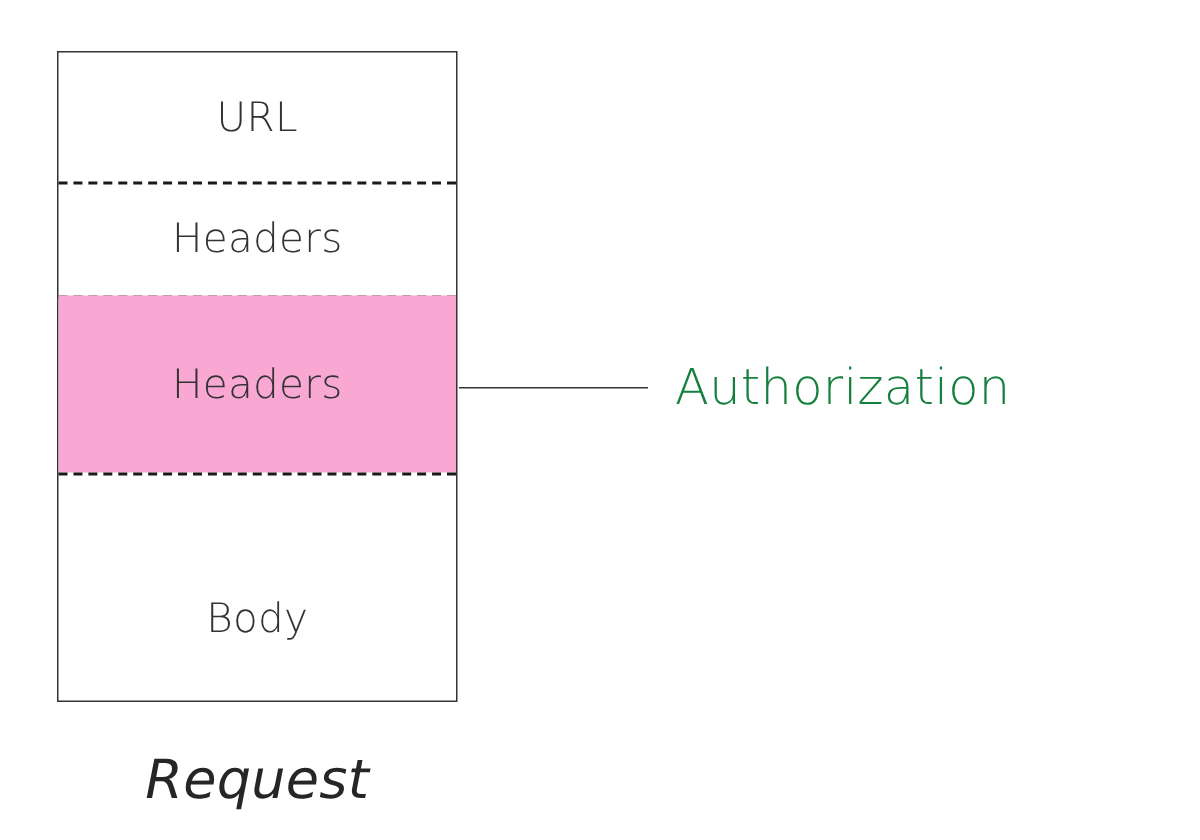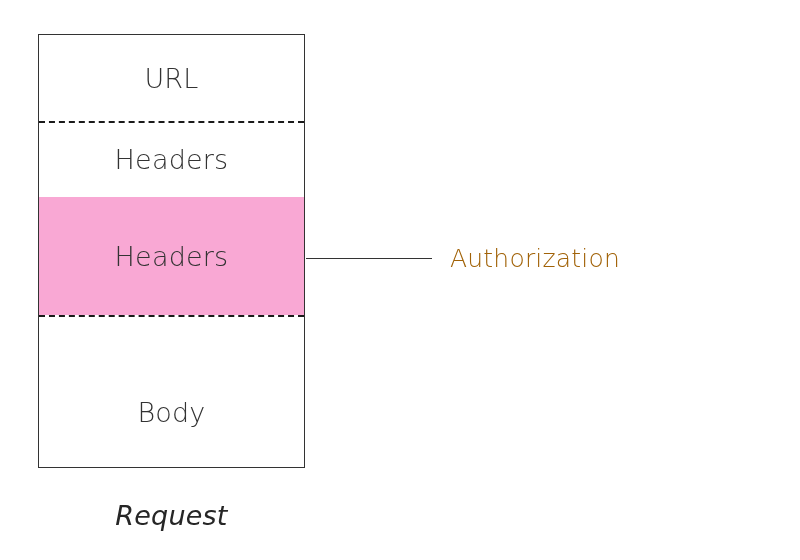--- a/index.html
+++ b/index.html
@@ -75,36 +75,36 @@
     height: 0;
     border-top: 1.5px solid #333333;
   }
 
   
   .annotation {
     position: absolute;
     left: 450px;
     top: 258px;
     transform: translateY(-50%);
-    color: #a16207;
-    font-size: 25px;
+    color: #15803d;
+    font-size: 33px;
     font-weight: 300;
     white-space: nowrap;
     letter-spacing: 0.2px;
   }
 
   
   .caption {
     position: absolute;
     left: 38px;
     top: 500px;
     width: 267px;
     text-align: center;
     color: #262626;
-    font-size: 27px;
+    font-size: 36px;
     font-weight: 300;
     font-style: italic;
     letter-spacing: 0.2px;
   }
 </style>
 </head>
 <body>
 
 <div id="canvas">
 

